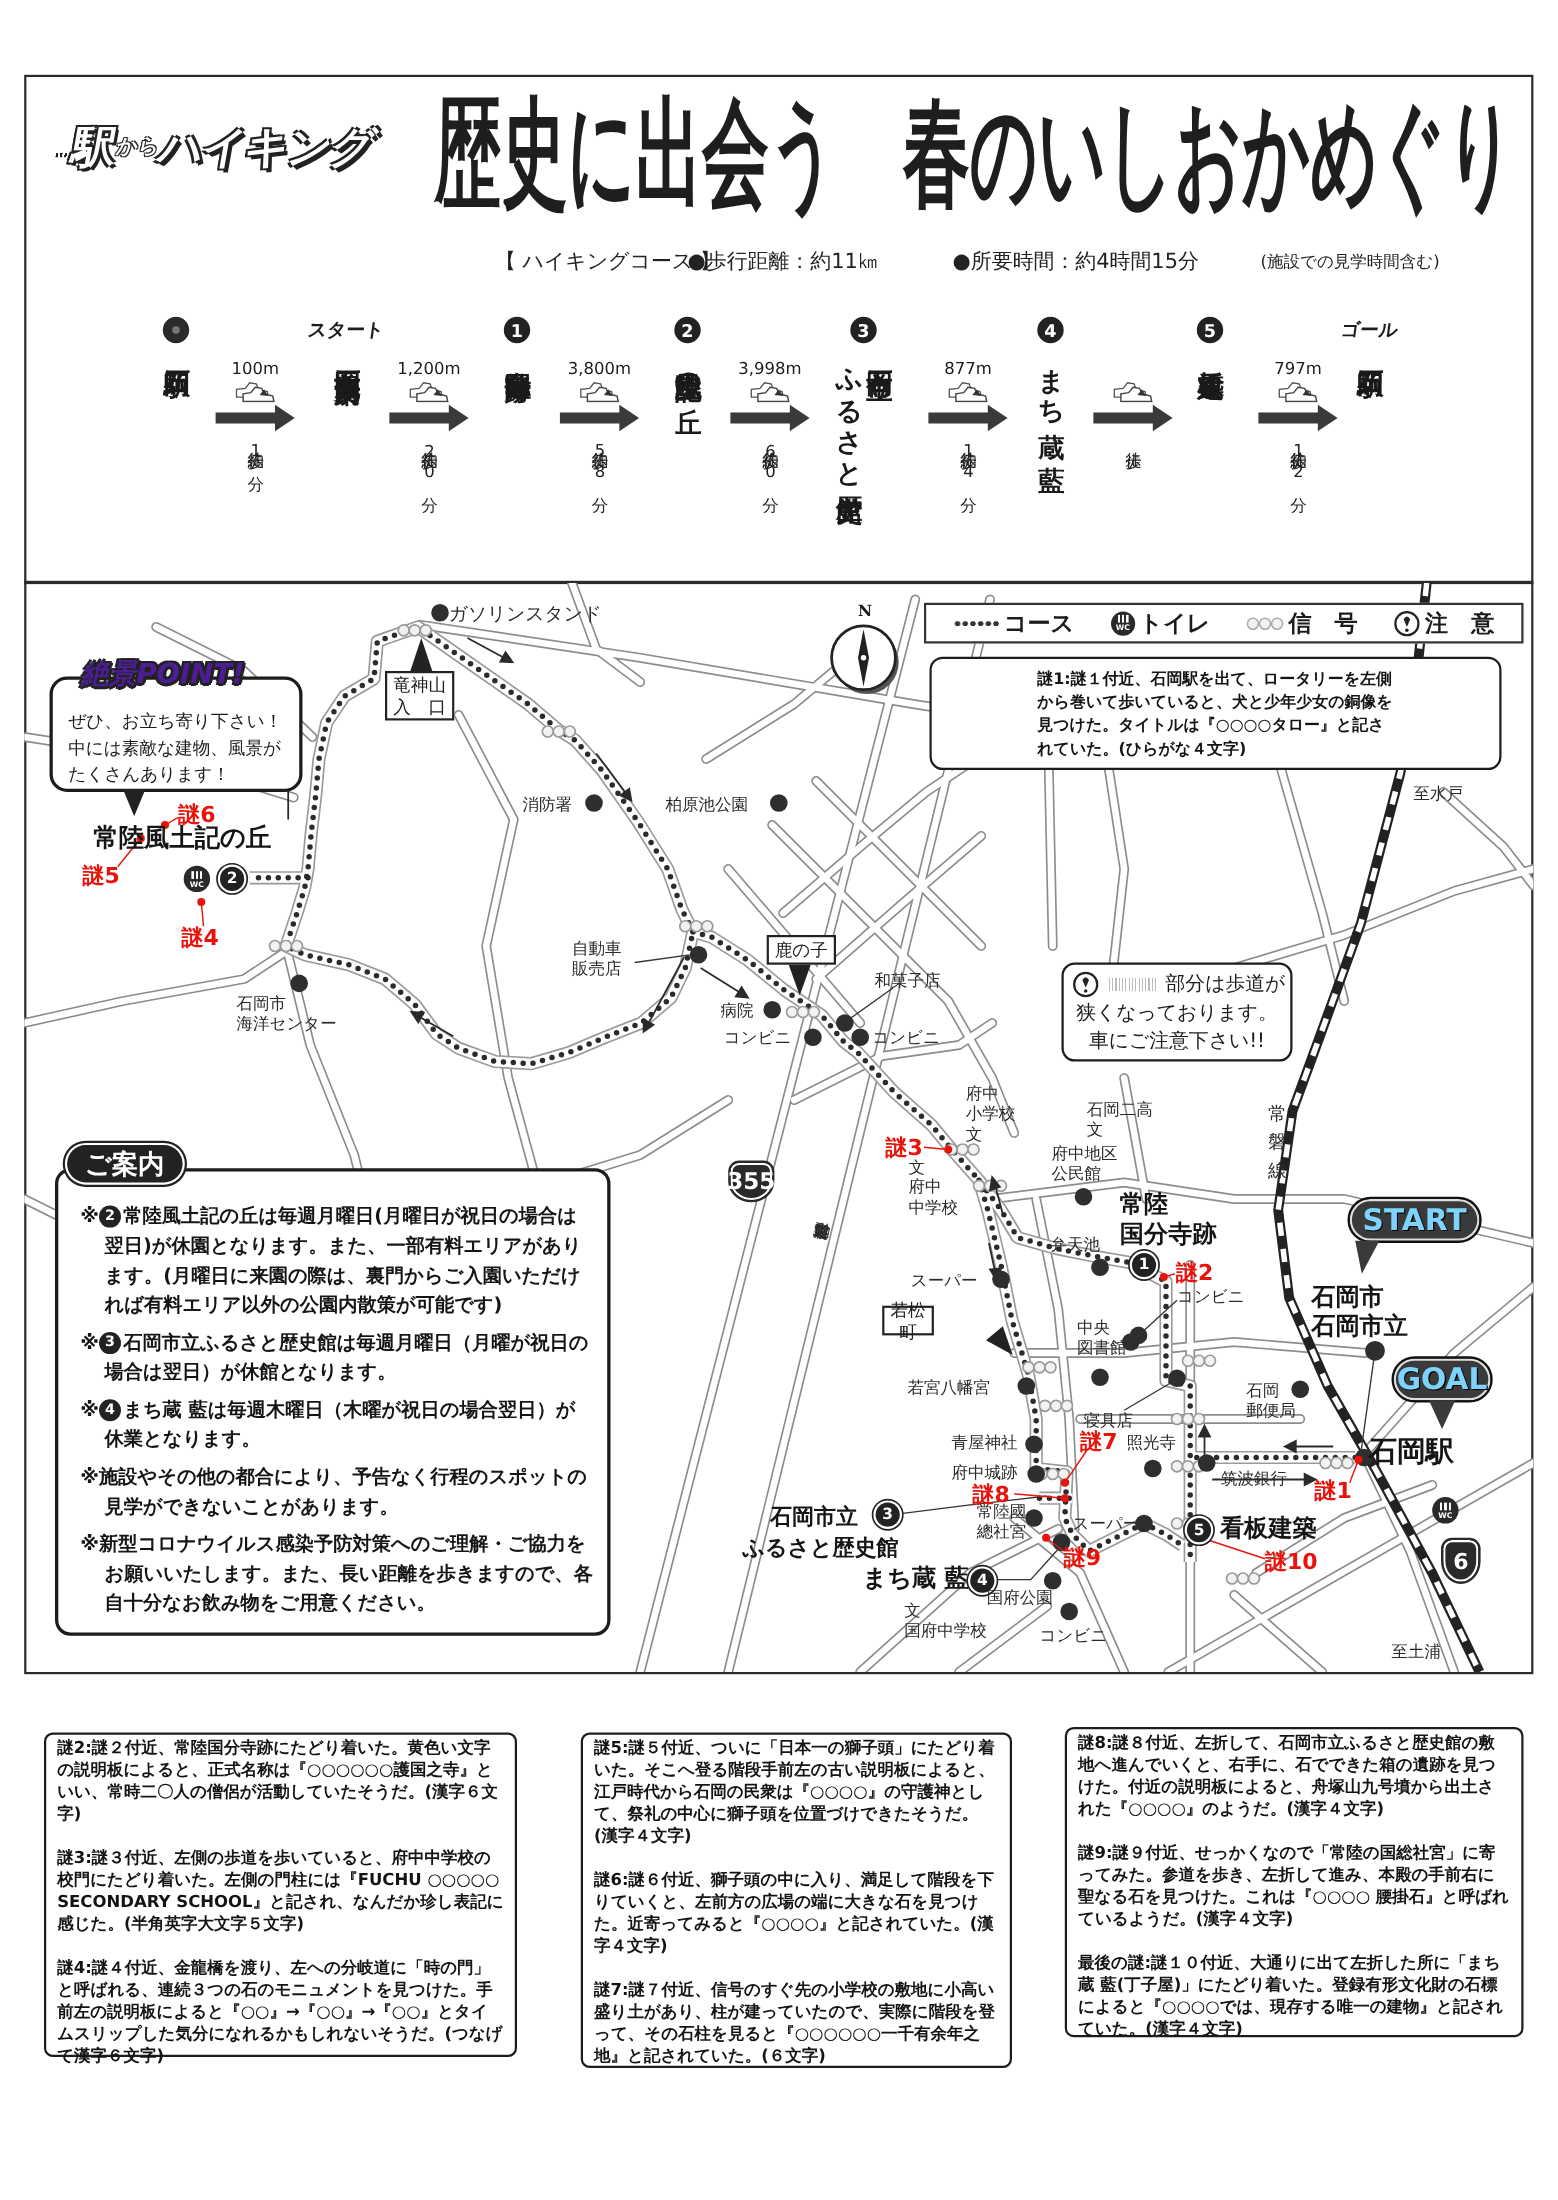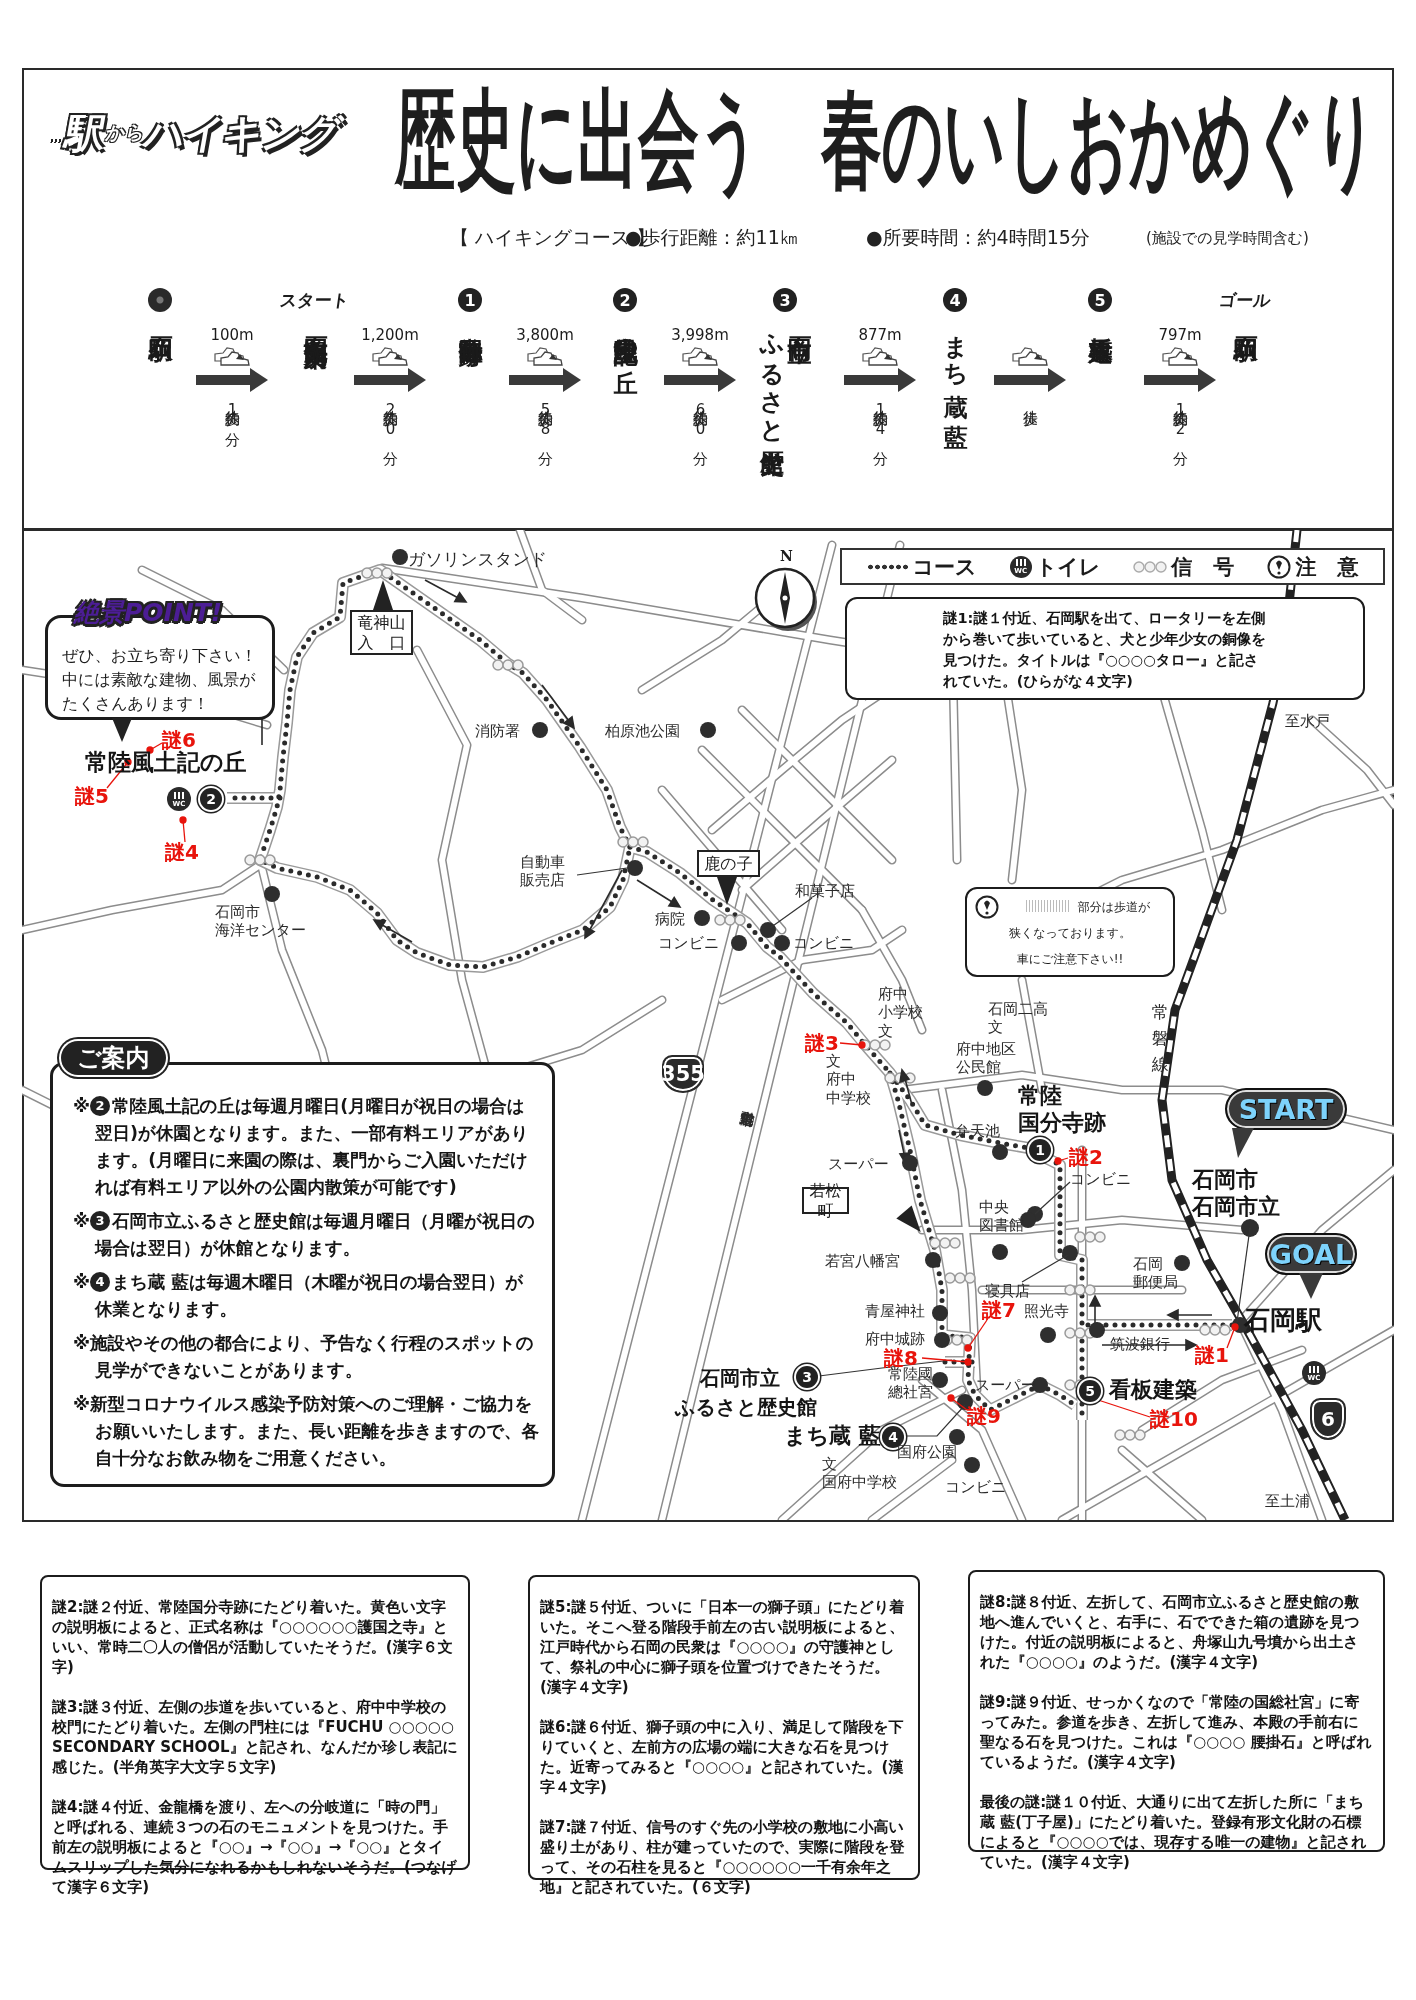--- a/index.html
+++ b/index.html
@@ -66,21 +66,21 @@
 
   .legend { position: absolute; left: 818px; top: 18px; width: 545px; height: 37px; background: #fff; border: 2px solid #333;
     display: flex; align-items: center; justify-content: space-around; font-size: 21px; font-weight: 900; padding: 0 8px; white-space: nowrap; }
   .legend-item { display: flex; align-items: center; gap: 4px; }
   .dots-sample { display: inline-block; width: 42px; height: 6px; background: radial-gradient(circle, #333 0 2.2px, transparent 2.6px) 0 0 / 7px 6px repeat-x; }
   .legend .wc { position: static; width: 22px; height: 22px; }
 
   .rbox { position: absolute; background: #fff; border: 2.5px solid #1c1c1c; border-radius: 12px; }
   .clue1 { left: 823px; top: 67px; width: 520px; height: 103px; padding: 9px 0; }
   .clue1 p { width: 324px; margin: 0 auto; font-size: 14.5px; line-height: 21px; font-weight: bold; color: #141414; }
-  .caution { left: 943px; top: 345px; width: 210px; height: 90px; font-size: 12px; line-height: 26px; text-align: center; padding-top: 5px; margin-top: 12px; }
+  .caution { left: 943px; top: 345px; width: 210px; height: 90px; font-size: 18px; line-height: 26px; text-align: center; padding-top: 5px; }
   .caution span { display: block; }
   .caution-icon { position: absolute; left: 8px; top: 6px; width: 24px; height: 24px; }
   .narrow-sample { display: inline-block; width: 44px; height: 12px; margin-right: 8px; vertical-align: -1px;
     background: repeating-linear-gradient(90deg, #bbb 0 1px, transparent 1px 3px); }
   .scenic { left: 23px; top: 85px; width: 230px; height: 105px; padding: 26px 8px 0 14px; font-size: 16px; line-height: 24px; border-width: 3px; border-radius: 16px; }
   .scenic span { display: block; }
   .scenic-title { position: absolute; left: 52px; top: 66px; font-size: 25px; font-weight: 900; font-style: italic; color: #4c1d95; white-space: nowrap;
     text-shadow: -2px -2px 0 #222, 2px -2px 0 #222, -2px 2px 0 #222, 2px 2px 0 #222, 0 3px 0 #222, 3px 0 0 #222; }
   .bubble { position: absolute; background: #3a3a3a; border: 2px solid #111; border-radius: 22px; color: #7dd3fc; font-size: 27px; font-weight: 900;
     display: flex; align-items: center; justify-content: center; box-shadow: inset 0 0 0 2px #ddd; text-shadow: 1px 1px 0 #000; }
@@ -91,21 +91,21 @@
 
   .notice { position: absolute; left: 28px; top: 532px; width: 505px; height: 425px; background: #fff; border: 3px solid #1c1c1c;
     border-radius: 14px; padding: 28px 12px 10px 20px; }
   .notice-title { position: absolute; left: 8px; top: -24px; background: #222; color: #fff; font-size: 24px; font-weight: 900; padding: 1px 16px;
     border-radius: 18px; box-shadow: 0 0 0 2px #fff, 0 0 0 4px #222; }
   .notice-item { font-size: 17.5px; line-height: 27px; font-weight: 600; padding-left: 22px; text-indent: -22px; margin-bottom: 7px; color: #151515; }
   .num-badge { display: inline-flex; width: 20px; height: 20px; border-radius: 50%; background: #222; color: #fff; font-size: 13px; font-weight: bold;
     align-items: center; justify-content: center; text-indent: 0; vertical-align: 2px; margin-right: 2px; }
 
   
-  .qbox { position: absolute; border: 2px solid #1c1c1c; border-radius: 8px; padding: 20px 10px; font-size: 15px; line-height: 20px;
+  .qbox { position: absolute; border: 2px solid #1c1c1c; border-radius: 8px; padding: 2px 10px; font-size: 15px; line-height: 20px;
     font-weight: bold; color: #141414; background: #fff; }
   .qbox p { margin: 0 0 20px 0; }
 </style>
 </head>
 <body>
 
 <div class="frame"></div>
 <div class="divider"></div>
 
 <div class="logo">

